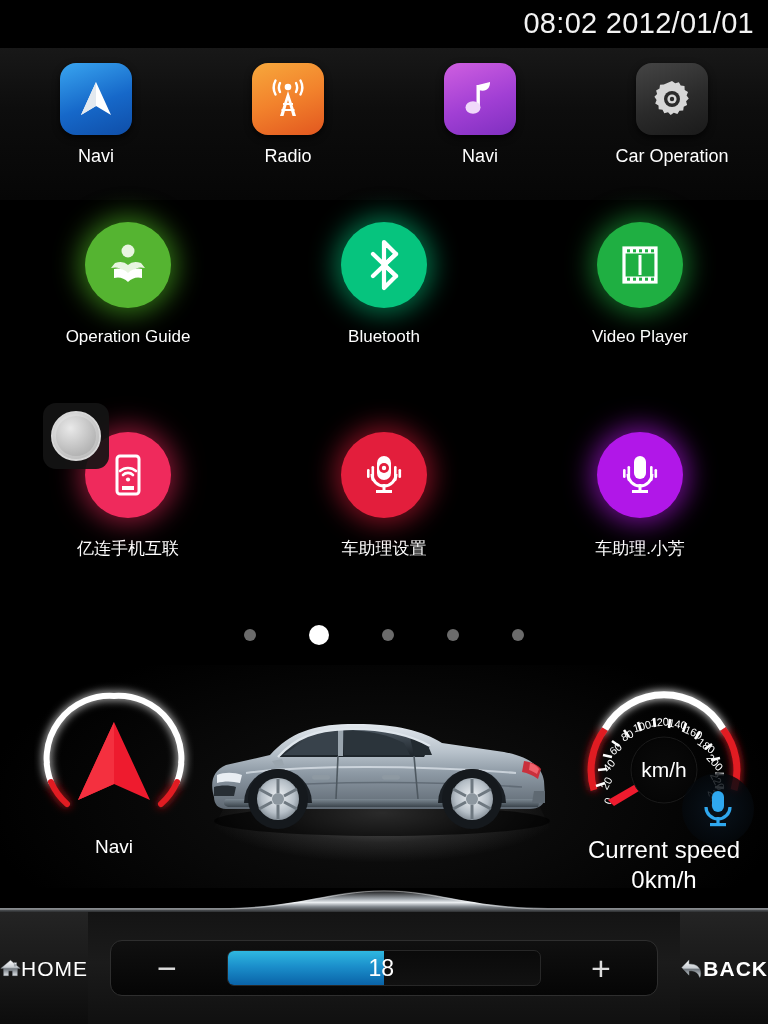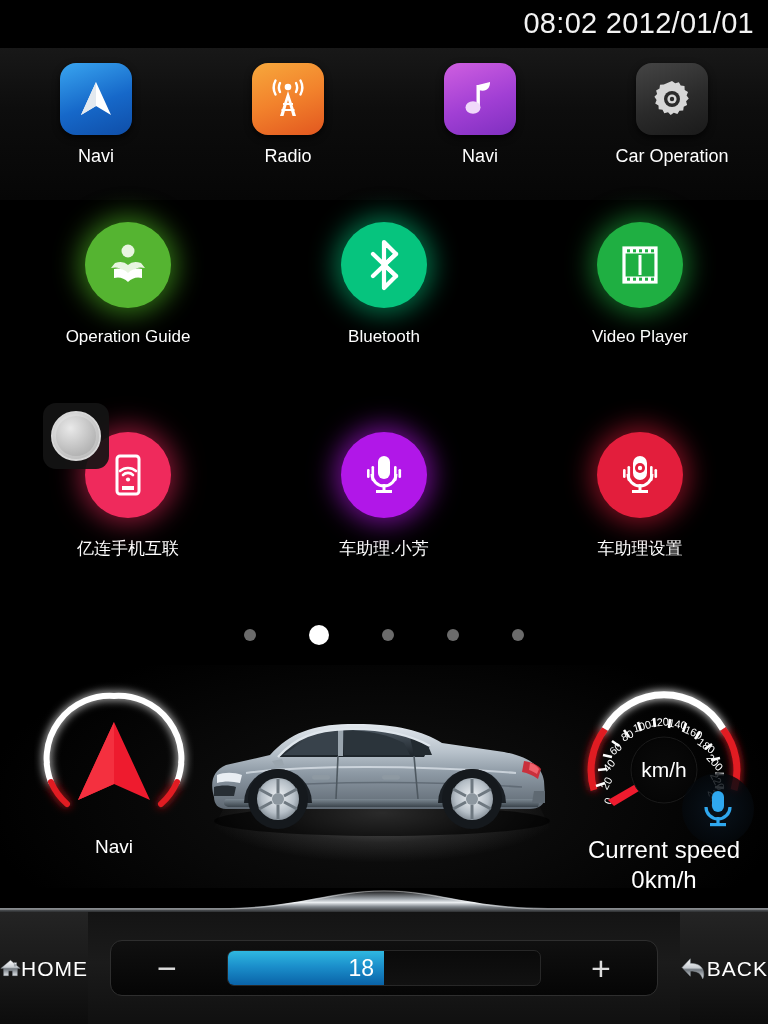--- a/index.html
+++ b/index.html
@@ -191,21 +191,21 @@
     width: 768px; height: 112px;
     background: linear-gradient(180deg,#141414 0%, #1b1b1b 45%, #101010 100%);
   }
   .navbtn {
     position: absolute; top: 0;
     width: 88px; height: 112px;
     background: linear-gradient(180deg,#242424 0%, #171717 60%, #0c0c0c 100%);
     display: flex; flex-direction: row; align-items: center; justify-content: center;
   }
   #home-button { left: 0; }
-  #back-button { right: 0; }
+  #back-button { right: 0; font-weight: bold; }
   .navbtn-label {
     color: #fff; font-size: 21px; letter-spacing: 1px; margin-top: 2px;
   }
 
   #volume-control {
     position: absolute;
     left: 110px; top: 28px;
     width: 548px; height: 56px;
     border: 1px solid #2e2e2e;
     border-radius: 12px;
@@ -372,55 +372,55 @@
               <path d="M16 22 a12 12 0 0 1 16 0"></path>
             </g>
             <circle cx="24" cy="30.5" r="2.1" fill="#fff"></circle>
           </svg>
         </div>
         <div class="app-label">亿连手机互联</div>
       </div>
 
 
       <div class="app-cell">
-        <div class="app-circle c-voice">
-          <svg width="54" height="54" viewBox="0 0 54 54">
-            <rect x="21" y="8" width="12" height="23" rx="6" fill="#fff"></rect>
-            <path d="M15 26 a12 12 0 0 0 24 0" fill="none" stroke="#fff" stroke-width="3"></path>
-            <rect x="25.5" y="36" width="3" height="7" fill="#fff"></rect>
-            <rect x="19" y="42" width="16" height="3" fill="#fff"></rect>
-            <g fill="#fff">
-              <rect x="10" y="21" width="2.6" height="9" rx="1.3"></rect>
-              <rect x="14.5" y="18" width="2.6" height="15" rx="1.3"></rect>
-              <rect x="37" y="18" width="2.6" height="15" rx="1.3"></rect>
-              <rect x="41.5" y="21" width="2.6" height="9" rx="1.3"></rect>
-            </g>
-          </svg>
-        </div>
-        <div class="app-label">车助理.小芳</div>
-      </div>
-
-      <div class="app-cell">
         <div class="app-circle c-voiceset">
           <svg width="54" height="54" viewBox="0 0 54 54">
             <rect x="20" y="8" width="14" height="24" rx="7" fill="#fff"></rect>
             <circle cx="27" cy="20" r="5" fill="#e31e3c"></circle>
             <circle cx="27" cy="20" r="2.2" fill="#fff"></circle>
             <path d="M15 26 a12 12 0 0 0 24 0" fill="none" stroke="#fff" stroke-width="3"></path>
             <rect x="25.5" y="36" width="3" height="7" fill="#fff"></rect>
             <rect x="19" y="42" width="16" height="3" fill="#fff"></rect>
             <g fill="#fff">
               <rect x="10" y="21" width="2.6" height="9" rx="1.3"></rect>
               <rect x="14.5" y="18" width="2.6" height="15" rx="1.3"></rect>
               <rect x="37" y="18" width="2.6" height="15" rx="1.3"></rect>
               <rect x="41.5" y="21" width="2.6" height="9" rx="1.3"></rect>
             </g>
           </svg>
         </div>
         <div class="app-label">车助理设置</div>
+      </div>
+
+      <div class="app-cell">
+        <div class="app-circle c-voice">
+          <svg width="54" height="54" viewBox="0 0 54 54">
+            <rect x="21" y="8" width="12" height="23" rx="6" fill="#fff"></rect>
+            <path d="M15 26 a12 12 0 0 0 24 0" fill="none" stroke="#fff" stroke-width="3"></path>
+            <rect x="25.5" y="36" width="3" height="7" fill="#fff"></rect>
+            <rect x="19" y="42" width="16" height="3" fill="#fff"></rect>
+            <g fill="#fff">
+              <rect x="10" y="21" width="2.6" height="9" rx="1.3"></rect>
+              <rect x="14.5" y="18" width="2.6" height="15" rx="1.3"></rect>
+              <rect x="37" y="18" width="2.6" height="15" rx="1.3"></rect>
+              <rect x="41.5" y="21" width="2.6" height="9" rx="1.3"></rect>
+            </g>
+          </svg>
+        </div>
+        <div class="app-label">车助理.小芳</div>
       </div>
 
     </div>
 
     <div id="touch-cursor">
       <div class="disc"></div>
     </div>
 
     <div id="page-dots">
       <div class="pdot"></div>
@@ -658,21 +658,21 @@
         <path d="M26 5 L50 25 L43 25 L43 43 L31 43 L31 31 L21 31 L21 43 L9 43 L9 25 L2 25 Z" fill="url(#chromeH)" stroke="#8d949a" stroke-width="1"></path>
         <rect x="35" y="11" width="6" height="9" fill="url(#chromeH)" stroke="#8d949a" stroke-width="1"></rect>
       </svg>
       <div class="navbtn-label">HOME</div>
     </div>
 
     <div id="volume-control">
       <div class="vol-btn">−</div>
       <div id="volume-track">
         <div id="volume-fill" style="width: 50%;"></div>
-        <div id="volume-value" style="width: 50%;">18</div>
+        <div id="volume-value" style="width: 50%; margin-left: 20px;">18</div>
       </div>
       <div class="vol-btn">+</div>
     </div>
 
     <div class="navbtn" id="back-button">
       <svg width="52" height="48" viewBox="0 0 52 48">
         <defs>
           <linearGradient id="chromeB" x1="0" y1="0" x2="0" y2="1">
             <stop offset="0%" stop-color="#fdfdfd"></stop>
             <stop offset="45%" stop-color="#c8cdd2"></stop>

